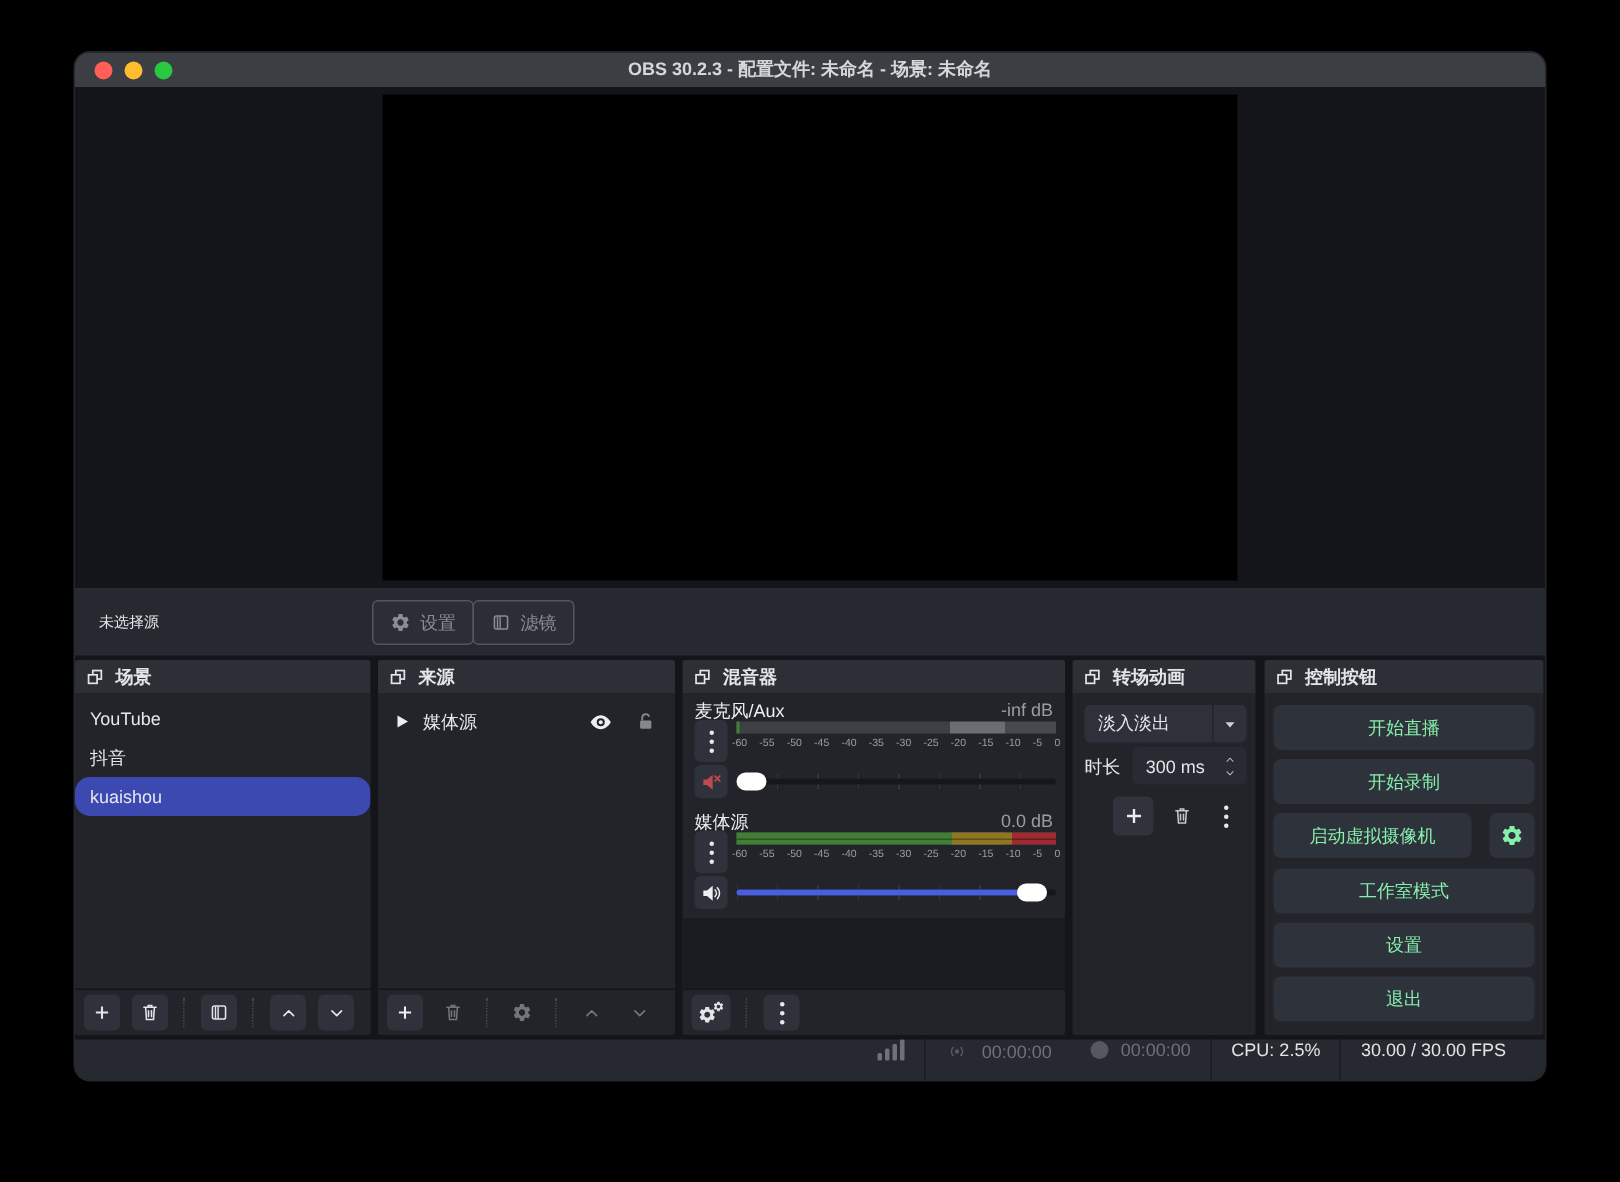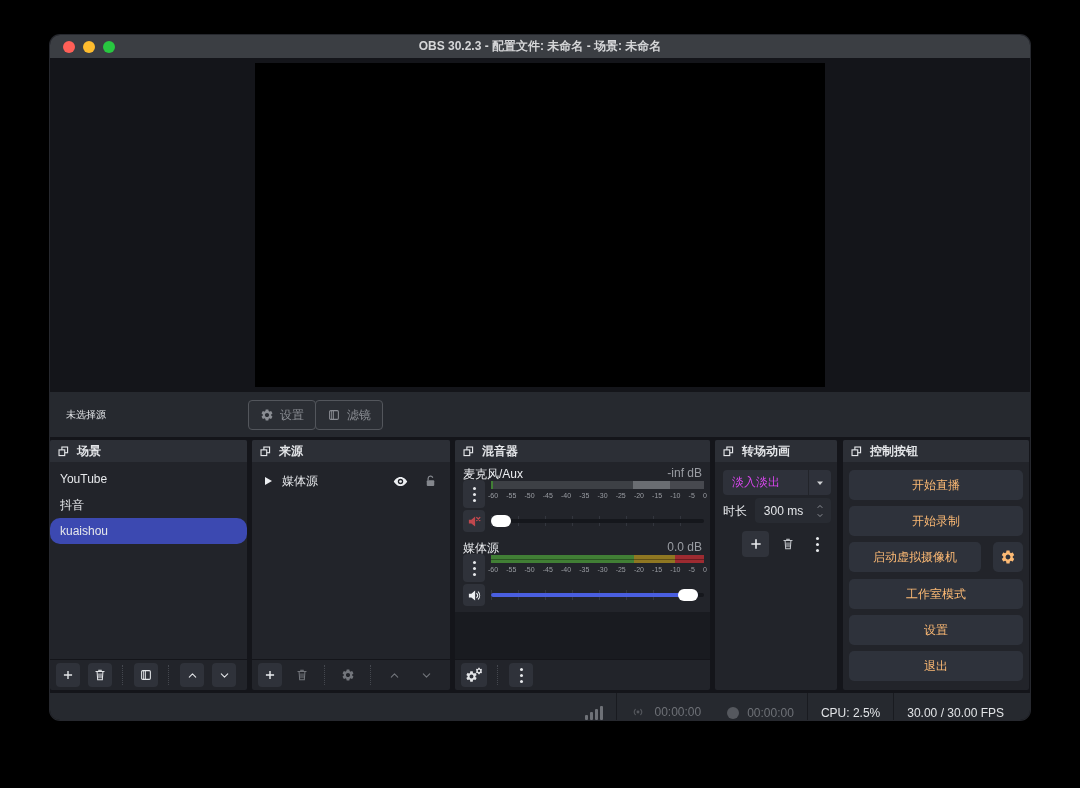--- a/index.html
+++ b/index.html
@@ -76,42 +76,42 @@
     display:flex;align-items:center;justify-content:center;}
   .slider{position:absolute;left:36px;right:6px;height:12px;}
   .slider-ticks{position:absolute;left:0;right:0;top:1px;height:10px;
     background:repeating-linear-gradient(90deg,#33363e 0 1px,transparent 1px 27px);}
   .slider-track{position:absolute;left:0;right:0;top:4px;height:4px;background:#15171c;border-radius:2px;}
   .slider-fill{position:absolute;left:0;top:4px;height:4px;background:#4a5fe0;border-radius:2px;}
   .slider-handle{position:absolute;top:0;width:20px;height:12px;border-radius:6px;background:#fff;}
   .mix-dark{position:absolute;left:0;right:0;top:172px;height:47px;background:#191b20;}
   
   .dropdown{position:absolute;left:8px;right:6px;top:30px;height:25px;background:#2e313a;
-    border-radius:4px;display:flex;align-items:center;color:#d946ef;font-size:12px;}
+    border-radius:4px;display:flex;align-items:center;color:#e5e5e5;font-size:12px;}
   .dropdown .dd-label{padding-left:9px;flex:1;}
   .dropdown .dd-caret{width:22px;height:100%;display:flex;align-items:center;justify-content:center;
     border-left:1px solid #22242a;color:#cfd1d4;}
   .dur-label{position:absolute;left:8px;top:63px;font-size:12px;color:#e4e6e9;}
   .spin{position:absolute;left:40px;right:6px;top:58px;height:25px;background:#282b32;
     border-radius:4px;display:flex;align-items:center;color:#e4e6e9;font-size:12px;}
   .spin .spin-value{flex:1;text-align:center;}
   .spin .spin-arrows{width:16px;display:flex;flex-direction:column;align-items:center;gap:2px;
     color:#b6b9be;padding-right:3px;}
   .tr-btn{position:absolute;top:91px;height:26px;border-radius:4px;display:flex;
     align-items:center;justify-content:center;color:#e9ebee;}
   #tr-add{left:27px;width:27px;background:#30333b;}
   #tr-del{left:60px;width:25px;color:#c3c6cb;}
   #tr-menu{left:92px;width:21px;}
   
   .ctl-btn{position:absolute;left:6px;right:6px;height:30px;background:#2e323b;border-radius:5px;
-    display:flex;align-items:center;justify-content:center;color:#fdba74;font-size:12px;}
+    display:flex;align-items:center;justify-content:center;color:#86efac;font-size:12px;}
   .ctl-gear{position:absolute;right:6px;width:30px;height:30px;left:auto;}
   
   .statusbar{position:absolute;left:0;right:0;bottom:0;height:27px;background:#26292f;
-    display:flex;align-items:flex-end;justify-content:flex-end;font-size:12px;color:#e2e4e7;}
+    display:flex;align-items:flex-start;justify-content:flex-end;font-size:12px;color:#e2e4e7;}
   .sb-sep{width:1px;align-self:stretch;background:#191b20;}
   .sb-group{display:flex;align-items:center;gap:8px;padding:0 13px;}
   .dim{color:#6e7177;}
   .bars{display:flex;align-items:flex-end;gap:2px;height:14px;}
   .bars i{width:3px;background:#6e7177;border-radius:1px;display:block;}
   .rec-dot{width:12px;height:12px;border-radius:50%;background:#55585e;}
 </style>
 </head>
 <body>
 

